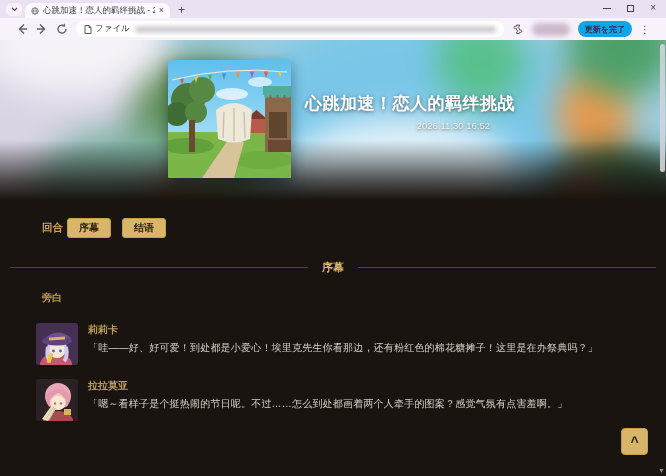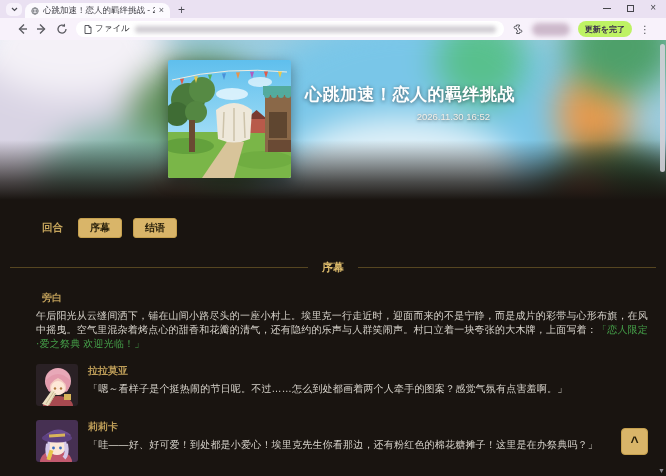--- a/index.html
+++ b/index.html
@@ -20,40 +20,40 @@
   .win-max { width:7px; height:7px; border:1.2px solid #45454b; }
   .win-close { font-size:10px; color:#45454b; line-height:1; }
 
   .toolbar { height:22px; background:#f8f2fb; display:flex; align-items:center; padding:0 16px; gap:8px; }
   .nav-ic { width:12px; height:12px; flex:none; }
   .omnibox { flex:1; height:16px; background:#ffffff; border-radius:8px; display:flex; align-items:center;
     padding:0 8px; gap:5px; overflow:hidden; }
   .file-chip { display:flex; align-items:center; gap:3px; font-size:8.5px; color:#2e2e33; flex:none; }
   .blurred-url { height:7px; width:405px; background:#b7b2bb; opacity:.65; border-radius:3px; filter:blur(2px); }
   .profile-blur { width:38px; height:13px; border-radius:7px; background:#cdb9cb; filter:blur(2.5px); flex:none; }
-  .update-btn { background:#bef264; color:#3a2d4e; font-size:8px; padding:2.5px 7px; border-radius:9px;
+  .update-btn { background:#0ea5e9; color:#3a2d4e; font-size:8px; padding:2.5px 7px; border-radius:9px;
     white-space:nowrap; flex:none; font-weight:bold; }
   .kebab { font-size:10px; color:#4c4c52; flex:none; }
 
   
   .hero { position:relative; height:160px; overflow:hidden; background:#9ccde0; }
   .hero-blur { position:absolute; inset:-24px; filter:blur(16px); }
   .blob { position:absolute; border-radius:50%; }
   .hero-fade { position:absolute; left:0; right:0; bottom:0; height:60px;
     background:linear-gradient(180deg, rgba(25,20,16,0) 0%, rgba(25,20,16,.75) 70%, #191410 100%); }
   .hero-card { position:absolute; left:168px; top:20px; width:123px; height:118px;
     box-shadow:0 4px 14px rgba(0,0,0,.4); border-radius:2px; overflow:hidden; }
-  .hero-text { position:absolute; left:305px; top:43px; width:185px; }
+  .hero-text { position:absolute; left:305px; top:52px; width:185px; }
   .hero-title { color:#ffffff; font-size:17px; font-weight:bold; text-shadow:0 1px 4px rgba(0,0,0,.55);
     white-space:nowrap; letter-spacing:.5px; }
   .hero-date { color:#f2efe9; font-size:9.5px; text-align:right; margin-top:5px; text-shadow:0 1px 3px rgba(0,0,0,.5); }
 
   
   .content { padding:18px 0 0 0; }
-  .nav-row { display:flex; align-items:center; margin:0 0 0 42px; gap:11px; }
+  .nav-row { display:flex; align-items:center; margin:0 0 0 42px; }
   .rounds-label { color:#c6a55c; font-weight:bold; font-size:10.5px; margin-right:4px; }
   .gold-btn { background:#d9b569; border:1px solid #c5a04e; color:#271f0a; font-weight:bold; font-size:10px;
     padding:3px 11px; border-radius:3px; line-height:1.2; cursor:default; }
   .section-head { display:flex; align-items:center; margin:22px 10px 16px 10px; }
   .section-head .line { flex:1; height:1px; background:#564621; }
   .section-title { color:#ddbb6c; font-weight:bold; font-size:11px; margin:0 14px; }
 
   .entry { display:flex; gap:10px; margin:0 16px 14px 36px; }
   .entry .avatar { width:42px; height:42px; flex:none; border-radius:3px; overflow:hidden; }
   .entry .body { flex:1; min-width:0; }
@@ -206,21 +206,41 @@
   <div class="section-head">
     <div class="line"></div>
     <div class="section-title">序幕</div>
     <div class="line"></div>
   </div>
 
   <div id="dialogue-list">
       <div class="entry narration">
         <div class="body">
           <div class="speaker">旁白</div>
-          <div class="dtext"><span>午后阳光从云缝间洒下，铺在山间小路尽头的一座小村上。埃里克一行走近时，迎面而来的不是宁静，而是成片的彩带与心形布旗，在风中摇曳。空气里混杂着烤点心的甜香和花瓣的清气，还有隐约的乐声与人群笑闹声。村口立着一块夸张的大木牌，上面写着：</span><span class="hl-green">「恋人限定·爱之祭典 欢迎光临！」</span></div>
+        </div>
+      </div>
+      <div class="entry character">
+        <div class="avatar">
+  <svg width="42" height="42" viewBox="0 0 42 42">
+    <rect width="42" height="42" fill="#463052"></rect>
+    <ellipse cx="20" cy="42" rx="16" ry="12" fill="#c25a6e"></ellipse>
+    <circle cx="21" cy="25" r="10" fill="#d4c8ea"></circle>
+    <circle cx="21" cy="27" r="8" fill="#fbe7d7"></circle>
+    <path d="M12 24 Q10 34 14 38 M30 24 Q32 34 28 38" stroke="#d4c8ea" stroke-width="4" fill="none"></path>
+    <path d="M7 17 Q21 3 35 15 L31 20 Q21 11 11 21 Z" fill="#6d4f93"></path>
+    <ellipse cx="21" cy="18" rx="15" ry="4.5" fill="#5d4180"></ellipse>
+    <rect x="13" y="14" width="16" height="3" fill="#d8b45a" transform="rotate(-4 21 15)"></rect>
+    <circle cx="17.5" cy="28" r="1.4" fill="#3a6cc0"></circle>
+    <circle cx="24.5" cy="28" r="1.4" fill="#3a6cc0"></circle>
+    <rect x="12" y="30" width="4" height="10" fill="#e8c84a" transform="rotate(18 14 35)"></rect>
+  </svg>
+</div>
+        <div class="body">
+          <div class="speaker">莉莉卡</div>
+          <div class="dtext"><span>「哇——好、好可爱！到处都是小爱心！埃里克先生你看那边，还有粉红色的棉花糖摊子！这里是在办祭典吗？」</span></div>
         </div>
       </div>
       <div class="entry character">
         <div class="avatar">
   <svg width="42" height="42" viewBox="0 0 42 42">
     <rect width="42" height="42" fill="#2a2125"></rect>
     <ellipse cx="22" cy="42" rx="15" ry="10" fill="#a84a50"></ellipse>
     <circle cx="22" cy="17" r="13" fill="#e8a8b8"></circle>
     <circle cx="22" cy="22" r="9" fill="#f3c9c0"></circle>
     <circle cx="22" cy="24" r="7" fill="#fde8d7"></circle>
@@ -230,39 +250,18 @@
     <path d="M6 40 L16 26 L20 30 L12 42 Z" fill="#ece0c2"></path>
     <path d="M10 40 L18 27.5 M13 41 L19.5 29" stroke="#cbbd98" stroke-width="1" fill="none"></path>
     <rect x="28" y="30" width="7" height="6" fill="#d8b45a"></rect>
   </svg>
 </div>
         <div class="body">
           <div class="speaker">拉拉莫亚</div>
           <div class="dtext"><span>「嗯～看样子是个挺热闹的节日呢。不过……怎么到处都画着两个人牵手的图案？感觉气氛有点害羞啊。」</span></div>
         </div>
       </div>
-      <div class="entry character">
-        <div class="avatar">
-  <svg width="42" height="42" viewBox="0 0 42 42">
-    <rect width="42" height="42" fill="#463052"></rect>
-    <ellipse cx="20" cy="42" rx="16" ry="12" fill="#c25a6e"></ellipse>
-    <circle cx="21" cy="25" r="10" fill="#d4c8ea"></circle>
-    <circle cx="21" cy="27" r="8" fill="#fbe7d7"></circle>
-    <path d="M12 24 Q10 34 14 38 M30 24 Q32 34 28 38" stroke="#d4c8ea" stroke-width="4" fill="none"></path>
-    <path d="M7 17 Q21 3 35 15 L31 20 Q21 11 11 21 Z" fill="#6d4f93"></path>
-    <ellipse cx="21" cy="18" rx="15" ry="4.5" fill="#5d4180"></ellipse>
-    <rect x="13" y="14" width="16" height="3" fill="#d8b45a" transform="rotate(-4 21 15)"></rect>
-    <circle cx="17.5" cy="28" r="1.4" fill="#3a6cc0"></circle>
-    <circle cx="24.5" cy="28" r="1.4" fill="#3a6cc0"></circle>
-    <rect x="12" y="30" width="4" height="10" fill="#e8c84a" transform="rotate(18 14 35)"></rect>
-  </svg>
-</div>
-        <div class="body">
-          <div class="speaker">莉莉卡</div>
-          <div class="dtext"><span>「哇——好、好可爱！到处都是小爱心！埃里克先生你看那边，还有粉红色的棉花糖摊子！这里是在办祭典吗？」</span></div>
-        </div>
-      </div>
     </div>
 </div>
 
 <div class="scroll-top-btn">^</div>
 <div class="scrollbar-thumb"></div>
 <div class="scroll-arrow">▼</div>
 
 </body></html>

